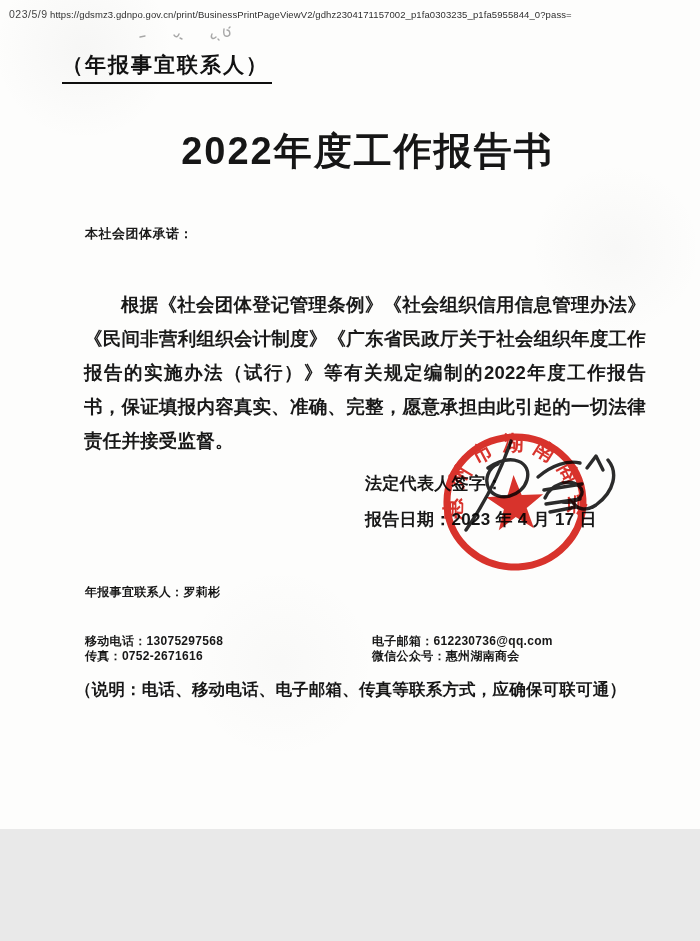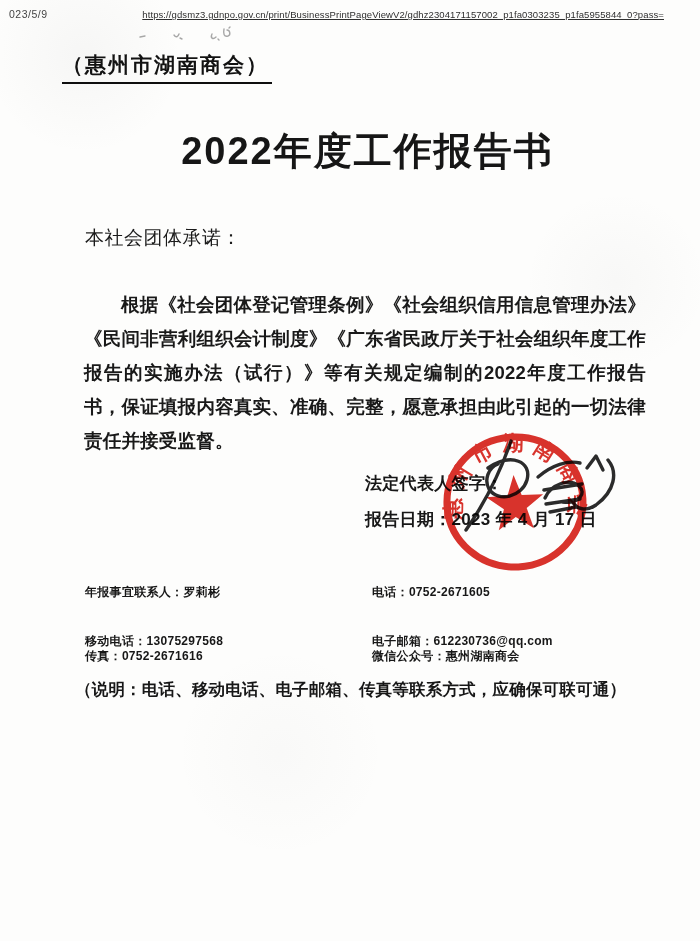--- a/index.html
+++ b/index.html
@@ -2,49 +2,49 @@
 <html><head>
 <meta charset="utf-8">
 <style>
   html,body{margin:0;padding:0;}
   body{
     width:700px;height:941px;
     background:#e9e9e9;
     font-family:"Liberation Sans", sans-serif;
   }
   .page{
-    position:relative;width:700px;height:941px;overflow:hidden;
+    position:relative;width:700px;height:829px;overflow:hidden;
     background:
       radial-gradient(circle at 12% 6%, rgba(120,120,120,0.05), rgba(120,120,120,0) 9%),
       radial-gradient(circle at 88% 30%, rgba(120,120,120,0.04), rgba(120,120,120,0) 10%),
       radial-gradient(circle at 40% 80%, rgba(120,120,120,0.03), rgba(120,120,120,0) 12%),
       #fdfdfc;
     color:#1a1a1a;
   }
   .abs{position:absolute;}
   .print-date{
     left:9px;top:8px;font-size:10.5px;color:#454545;letter-spacing:0.5px;
   }
   .print-url{
-    left:64px;top:9px;width:600px;text-align:right;
-    font-size:9.5px;color:#2f2f2f;letter-spacing:0.1px;white-space:nowrap;text-decoration:underline;
+    left:50px;top:9px;width:600px;text-align:left;
+    font-size:9.5px;color:#2f2f2f;letter-spacing:0.1px;white-space:nowrap;
   }
   .pencil-marks{left:134px;top:25px;}
   .org-name{
     left:62px;top:51px;
     font-family:"Liberation Serif","DejaVu Serif",serif;
     font-size:21px;font-weight:600;letter-spacing:2px;color:#121212;
     border-bottom:2.5px solid #0e0e0e;padding:0 3px 3px 0;
   }
   .doc-title{
     left:85px;top:126px;width:565px;text-align:center;
     font-size:38px;font-weight:800;letter-spacing:2px;color:#161616;
   }
   .promise-heading{
-    left:85px;top:225px;font-size:19px;font-weight:400;letter-spacing:0.5px;
+    left:85px;top:225px;font-size:13px;font-weight:700;letter-spacing:0.5px;
   }
   .promise-paragraph{
     left:84px;top:256px;width:562px;
     font-size:18.5px;font-weight:700;line-height:34px;
     text-align:justify;text-indent:2em;color:#191919;letter-spacing:0.2px;margin-top:32px;
   }
   .signoff{
     left:365px;top:472px;display:flex;flex-direction:column;row-gap:13px;
     font-size:17px;font-weight:700;color:#171717;letter-spacing:0.3px;
     z-index:2;
@@ -82,21 +82,21 @@
     <g fill="none" stroke="#8b8b8b" stroke-width="1.4" stroke-linecap="round" opacity="0.75">
       <path d="M6,12 L11,11"></path>
       <path d="M40,10 C42,13 44,12 45,9"></path>
       <path d="M46,13 L48,14"></path>
       <path d="M78,9 C76,13 79,15 82,12"></path>
       <path d="M84,14 L85,15"></path>
       <path d="M90,4 C89,9 90,12 94,11 C97,10 96,5 93,5 M95,3 L96,2"></path>
     </g>
   </svg>
 
-  <div class="abs org-name">（惠州市湖南商会）</div>
+  <div class="abs org-name">（年报事宜联系人）</div>
 
   <div class="abs doc-title">2022年度工作报告书</div>
 
   <div class="abs promise-heading">本社会团体承诺：</div>
 
   <div class="abs promise-paragraph">根据《社会团体登记管理条例》《社会组织信用信息管理办法》《民间非营利组织会计制度》《广东省民政厅关于社会组织年度工作报告的实施办法（试行）》等有关规定编制的2022年度工作报告书，保证填报内容真实、准确、完整，愿意承担由此引起的一切法律责任并接受监督。</div>
 
   <div class="abs signoff">
     <div>法定代表人签字：</div>
     <div>报告日期：2023 年 4 月 17 日</div>
@@ -121,21 +121,20 @@
       <path d="M99,62 L137,56"></path>
       <path d="M101,76 L135,71"></path>
       <path d="M105,84 L131,79"></path>
       <path d="M93,49 C107,37 123,32 135,35"></path>
       <path d="M142,40 L151,28 L158,42"></path>
       <path d="M163,32 C173,44 170,63 151,77 C141,84 131,81 128,74"></path>
     </g>
   </svg>
 
   <div class="abs contact-cell c-l row1">年报事宜联系人：罗莉彬</div>
-  <div class="abs contact-cell c-r row1">电话：0752-2671605</div>
 
   <div class="abs contact-cell c-l row2">移动电话：13075297568</div>
   <div class="abs contact-cell c-r row2">电子邮箱：612230736@qq.com</div>
 
   <div class="abs contact-cell c-l row3">传真：0752-2671616</div>
   <div class="abs contact-note">（说明：电话、移动电话、电子邮箱、传真等联系方式，应确保可联可通）</div>
 
   <div class="abs contact-cell c-r row3">微信公众号：惠州湖南商会</div>
 
 </div>

